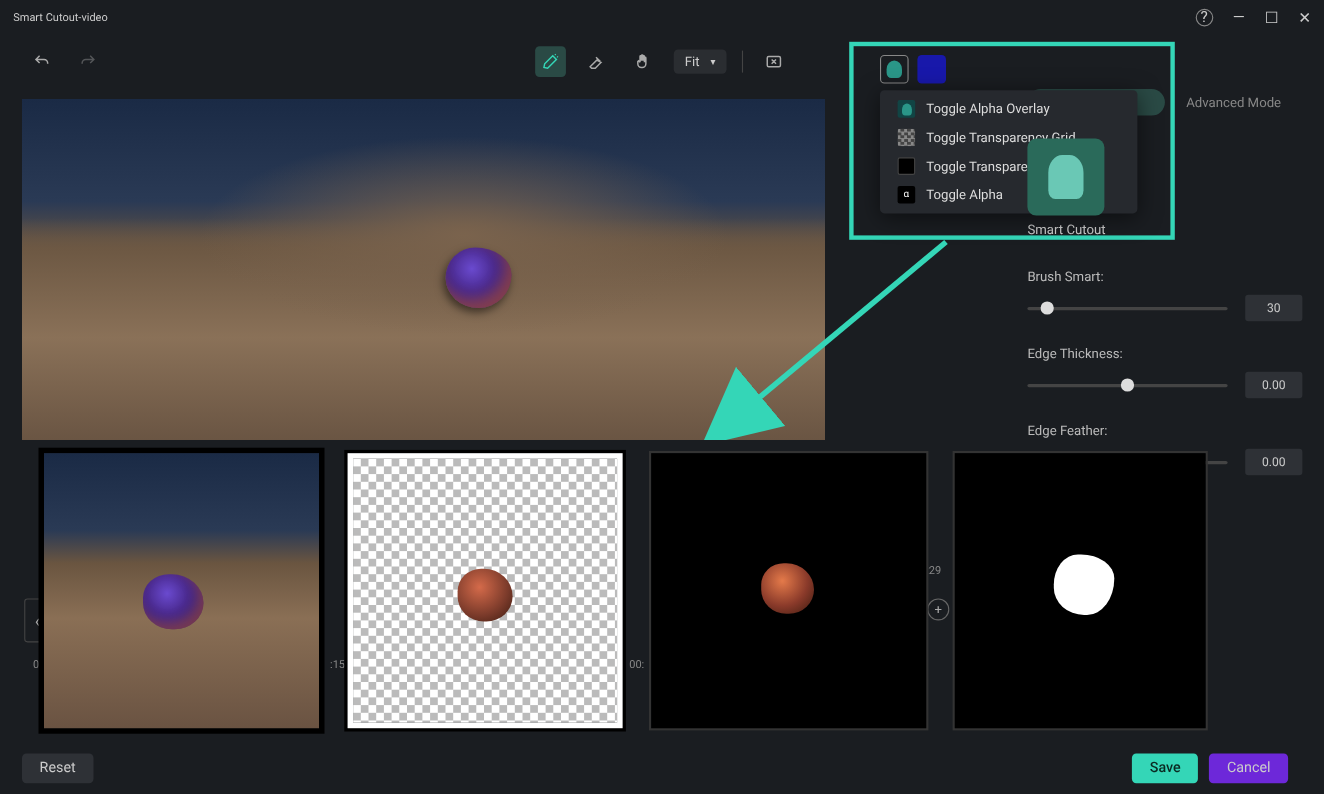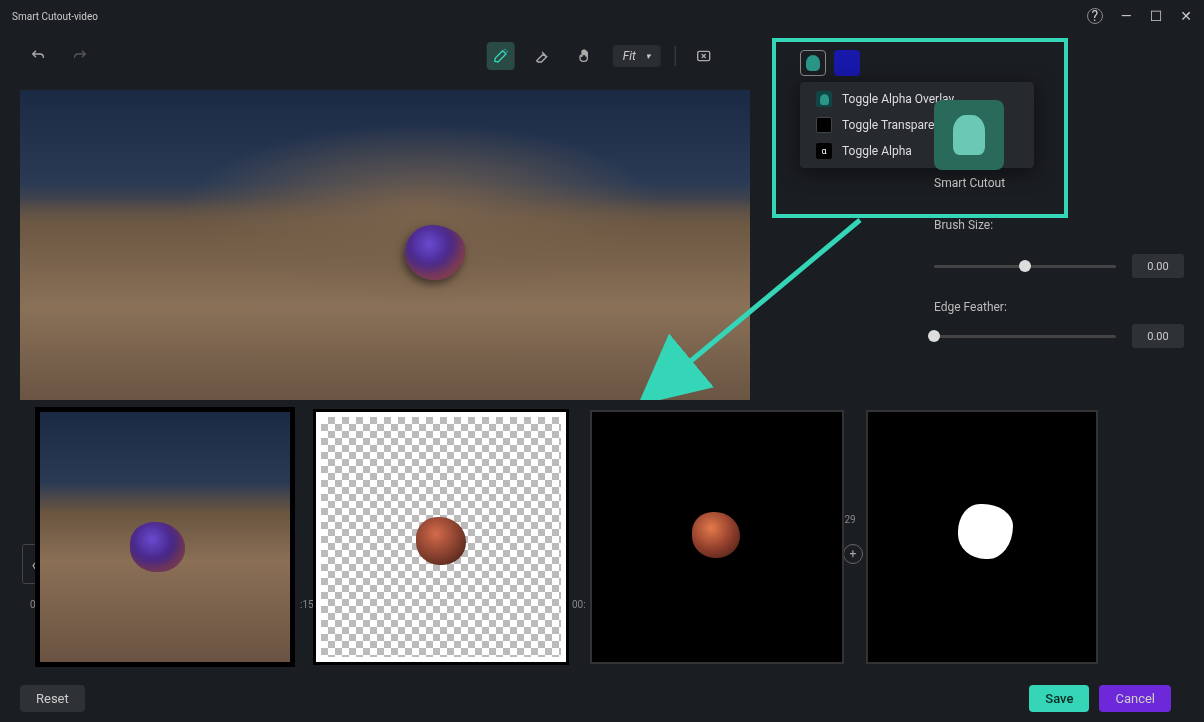--- a/index.html
+++ b/index.html
@@ -4,21 +4,21 @@
 <style>
   * { box-sizing: border-box; margin: 0; padding: 0; font-family: -apple-system, BlinkMacSystemFont, "Segoe UI", Roboto, sans-serif; }
   body { background: #1a1d21; color: #c8c8c8; width: 1204px; height: 722px; overflow: hidden; position: relative; }
 
   .titlebar { height: 32px; display: flex; align-items: center; padding: 0 12px; justify-content: space-between; }
   .titlebar .title { font-size: 10px; color: #ccc; }
   .titlebar .win-controls { display: flex; gap: 18px; align-items: center; }
   .win-controls span { cursor: pointer; color: #ccc; font-size: 14px; }
   .help-icon { border: 1px solid #888; border-radius: 50%; width: 16px; height: 16px; display: inline-flex; align-items: center; justify-content: center; font-size: 10px; }
 
-  .toolbar { height: 48px; display: flex; align-items: center; padding: 0 24px; gap: 14px; font-style: italic; }
+  .toolbar { height: 48px; display: flex; align-items: center; padding: 0 24px; gap: 14px; }
   .toolbar .left { display: flex; gap: 14px; }
   .toolbar .center { margin-left: auto; margin-right: auto; display: flex; align-items: center; gap: 14px; position: absolute; left: 50%; transform: translateX(-50%); }
   .tool-btn { width: 28px; height: 28px; display: inline-flex; align-items: center; justify-content: center; border-radius: 4px; cursor: pointer; color: #aaa; }
   .tool-btn.active { background: #2a4a45; color: #34d6b7; }
   .tool-btn svg { width: 16px; height: 16px; }
   .fit-select { background: #2a2d31; border: none; color: #ccc; font-size: 12px; padding: 4px 10px; border-radius: 4px; display: flex; align-items: center; gap: 10px; cursor: pointer; }
   .toolbar-sep { width: 1px; height: 20px; background: #444; }
 
   .content { position: absolute; top: 80px; left: 0; right: 0; bottom: 60px; display: flex; }
 
@@ -162,20 +162,24 @@
         <div class="ov-icon blue"></div>
       </div>
       <div class="dropdown-menu">
         <div class="dd-item">
           <span class="dd-icon person">
               <span class="mini"></span>
             </span>
           <span>Toggle Alpha Overlay</span>
         </div>
         <div class="dd-item">
+          <span class="dd-icon grid"></span>
+          <span>Toggle Transparency Grid</span>
+        </div>
+        <div class="dd-item">
           <span class="dd-icon black"></span>
           <span>Toggle Transparency Black</span>
         </div>
         <div class="dd-item">
           <span class="dd-icon alpha">α</span>
           <span>Toggle Alpha</span>
         </div>
       </div>
     </div>
 
@@ -192,30 +196,41 @@
     <div class="zoom-plus">+</div>
 
     <span class="tl-mark" style="left:30px; top:519px;">00</span>
     <span class="tl-mark" style="left:300px; top:519px;">:15</span>
     <span class="tl-mark" style="left:572px; top:519px;">00:</span>
     <span class="tl-mark" style="left:842px; top:434px;">:29</span>
     <span class="tl-mark" style="left:822px; top:519px;">00</span>
   </div>
 
   <div class="right-panel">
+    <div class="mode-toggle">
+      <div class="mode-btn active">Simple Mode</div>
+      <div class="mode-btn">Advanced Mode</div>
+    </div>
     <div class="ai-tile">
         <div class="sil"></div>
       </div>
     <div class="tile-label">Smart Cutout</div>
 
     <div class="param">
-      <div class="param-label">Brush Size:</div>
+      <div class="param-label">Brush Smart:</div>
+      <div class="param-row">
+        <div class="slider-track">
+          <div class="slider-thumb" style="left:10%"></div>
+        </div>
+        <div class="value-box">30</div>
+      </div>
     </div>
 
     <div class="param">
+      <div class="param-label">Edge Thickness:</div>
       <div class="param-row">
         <div class="slider-track">
           <div class="slider-tick" style="left:50%"></div>
           <div class="slider-thumb" style="left:50%"></div>
         </div>
         <div class="value-box">0.00</div>
       </div>
     </div>
 
     <div class="param">

